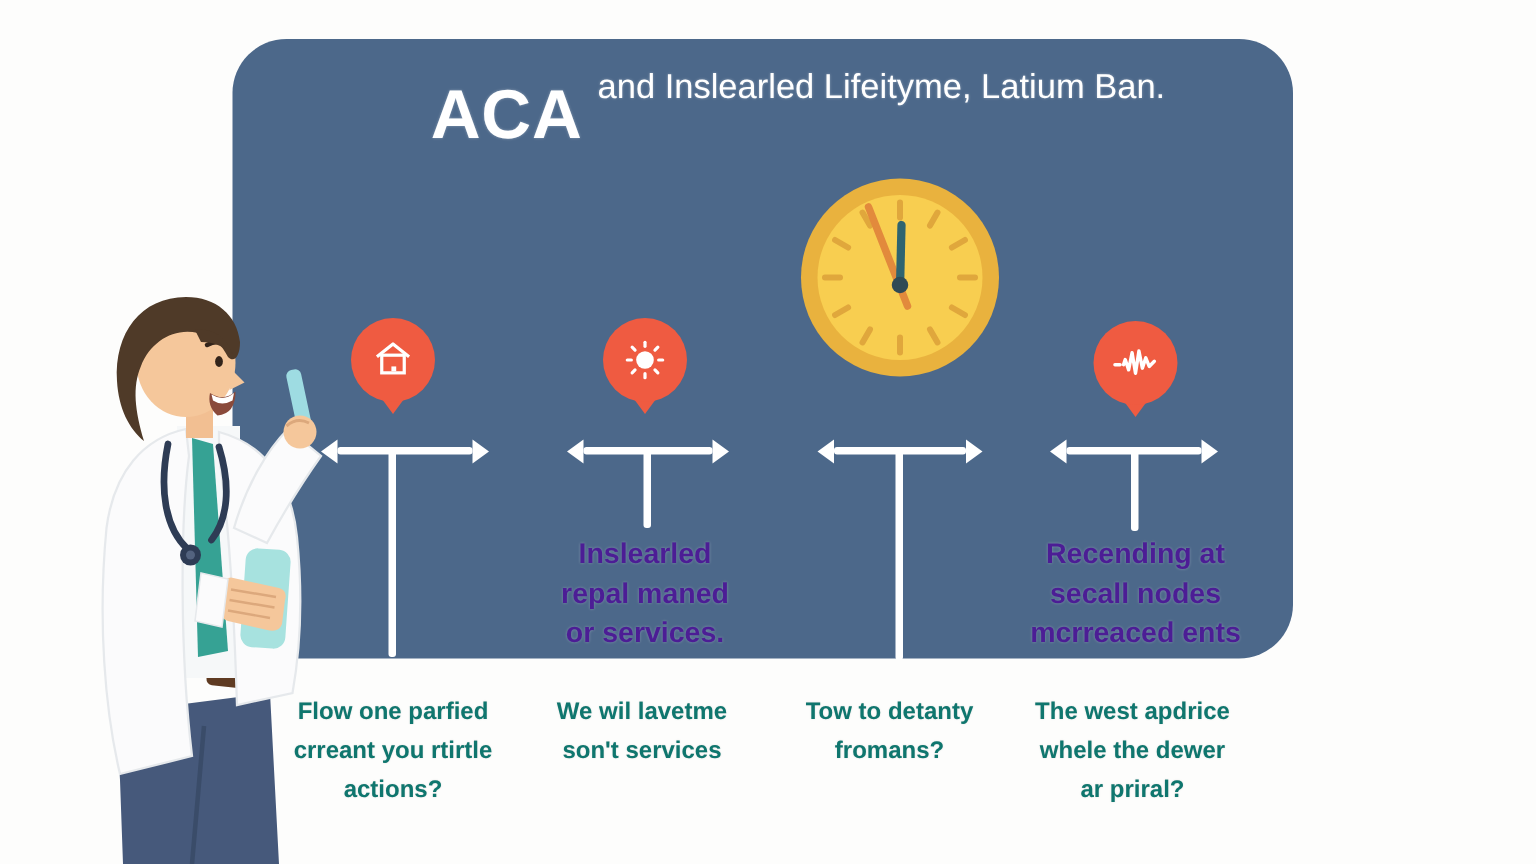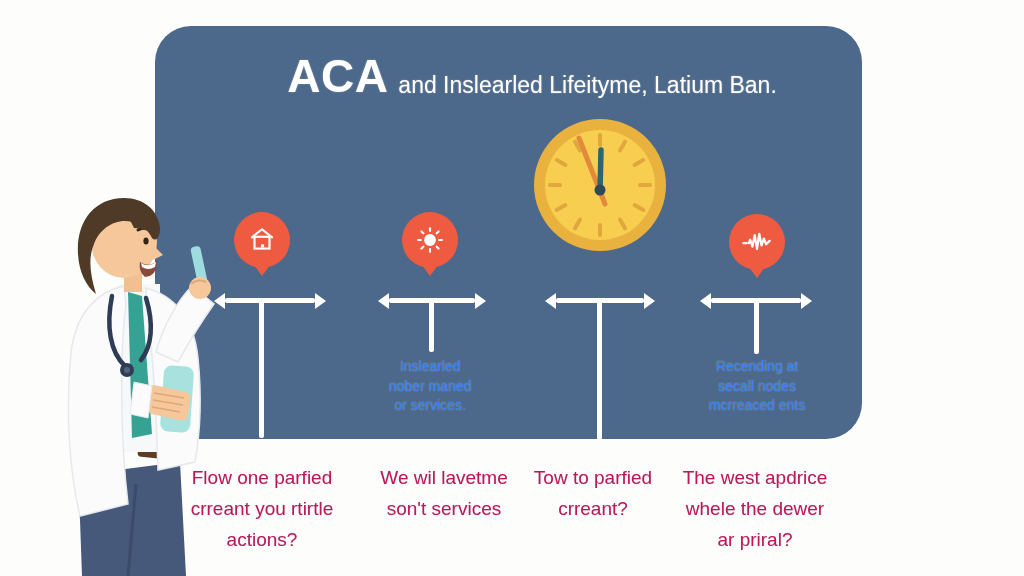--- a/index.html
+++ b/index.html
@@ -8,21 +8,21 @@
     background:#fdfdfc;
     font-family:"Liberation Sans", sans-serif;
   }
   
   .board{
     position:absolute;left:155px;top:26px;width:707px;height:413px;
     background:#4C688A;border-radius:36px;
   }
   .title{
     position:absolute;left:0;right:0;top:18px;
-    display:flex;justify-content:center;align-items:flex-end;gap:10px;
+    display:flex;justify-content:center;align-items:flex-start;gap:10px;
     color:#fff;text-shadow:0 0 2px rgba(255,255,255,.35);padding-left:47px;
   }
   .title .brand{font-size:46px;font-weight:700;letter-spacing:.5px;line-height:1;margin-top:9px;}
   .title .lines{text-align:left;line-height:1.18;}
   .title .l1{font-size:23px;font-weight:500;}
   .title .l2{font-size:23px;font-weight:700;}
 
   
   .clock{position:absolute;left:527px;top:112px;width:146px;height:146px;}
 
@@ -54,34 +54,34 @@
     border-left:11px solid #fff;
   }
   .tl-stem{position:absolute;width:5px;background:#fff;border-radius:2px;}
   #bar1{left:225px;top:298px;width:90px;} #stem1{left:259px;top:300px;height:138px;}
   #bar2{left:389px;top:298px;width:86px;} #stem2{left:429px;top:300px;height:52px;}
   #bar3{left:556px;top:298px;width:88px;} #stem3{left:597px;top:300px;height:140px;}
   #bar4{left:711px;top:298px;width:90px;} #stem4{left:754px;top:300px;height:54px;}
 
   
   .note{
-    position:absolute;width:170px;text-align:center;color:#3b82f6;
-    font-size:14px;font-weight:400;line-height:1.4;
+    position:absolute;width:170px;text-align:center;color:#4c1d95;
+    font-size:19px;font-weight:700;line-height:1.4;
     text-shadow:0 0 2px rgba(255,255,255,.3);
   }
   #note1{left:345px;top:357px;}
   #note2{left:672px;top:357px;}
 
   
   .question{
     position:absolute;top:462px;width:176px;text-align:center;
-    color:#be185d;font-size:19px;font-weight:400;line-height:1.64;
+    color:#0f766e;font-size:16px;font-weight:700;line-height:1.64;
     text-shadow:0 0 1px rgba(94,94,94,.25);
   }
-  #q1{left:174px;} #q2{left:356px;} #q3{left:505px;} #q4{left:667px;}
+  #q1{left:174px;} #q2{left:340px;} #q3{left:505px;} #q4{left:667px;}
 
   
   .doctor{position:absolute;left:28px;top:186px;}
 </style>
 </head>
 <body>
 
 <div class="board">
   <div class="title">
     <div class="brand">ACA</div>
@@ -156,42 +156,42 @@
 <div class="tl-stem" id="stem1"></div>
 <div class="tl-bar" id="bar2"></div>
 <div class="tl-stem" id="stem2"></div>
 <div class="tl-bar" id="bar3"></div>
 <div class="tl-stem" id="stem3"></div>
 <div class="tl-bar" id="bar4"></div>
 <div class="tl-stem" id="stem4"></div>
 
 <div class="note" id="note1">
   <div>Inslearled</div>
-  <div>nober maned</div>
+  <div>repal maned</div>
   <div>or services.</div>
 </div>
 <div class="note" id="note2">
   <div>Recending at</div>
   <div>secall nodes</div>
   <div>mcrreaced ents</div>
 </div>
 
 <div class="question" id="q1">
   <div>Flow one parfied</div>
   <div>crreant you rtirtle</div>
   <div>actions?</div>
 </div>
 <div class="question" id="q2">
   <div>We wil lavetme</div>
   <div>son't services</div>
   <div></div>
 </div>
 <div class="question" id="q3">
-  <div>Tow to parfied</div>
-  <div>crreant?</div>
+  <div>Tow to detanty</div>
+  <div>fromans?</div>
 </div>
 <div class="question" id="q4">
   <div>The west apdrice</div>
   <div>whele the dewer</div>
   <div>ar priral?</div>
 </div>
 
 <svg class="doctor" viewBox="0 0 236 390" width="236" height="390">
 
   <path d="M54,390 L52,334 C50,310 58,292 74,286 L152,276 L158,390 Z" fill="#46597B"></path>

